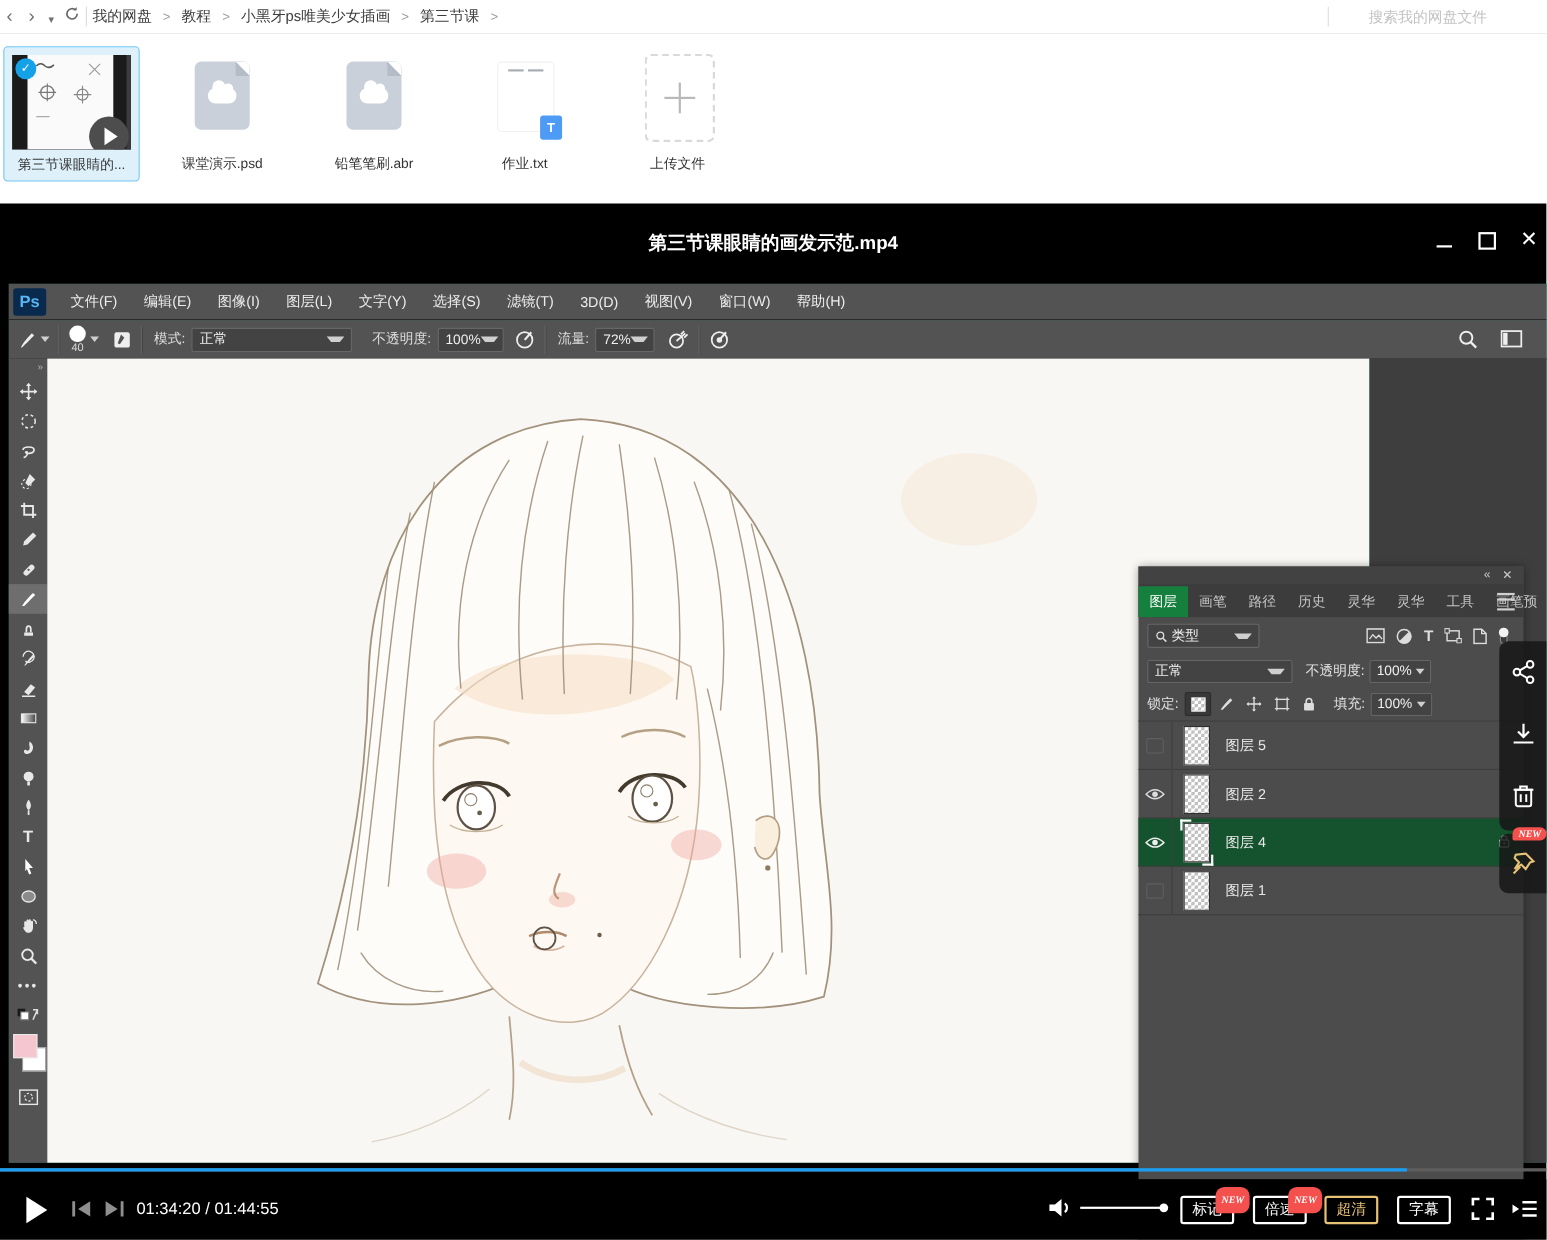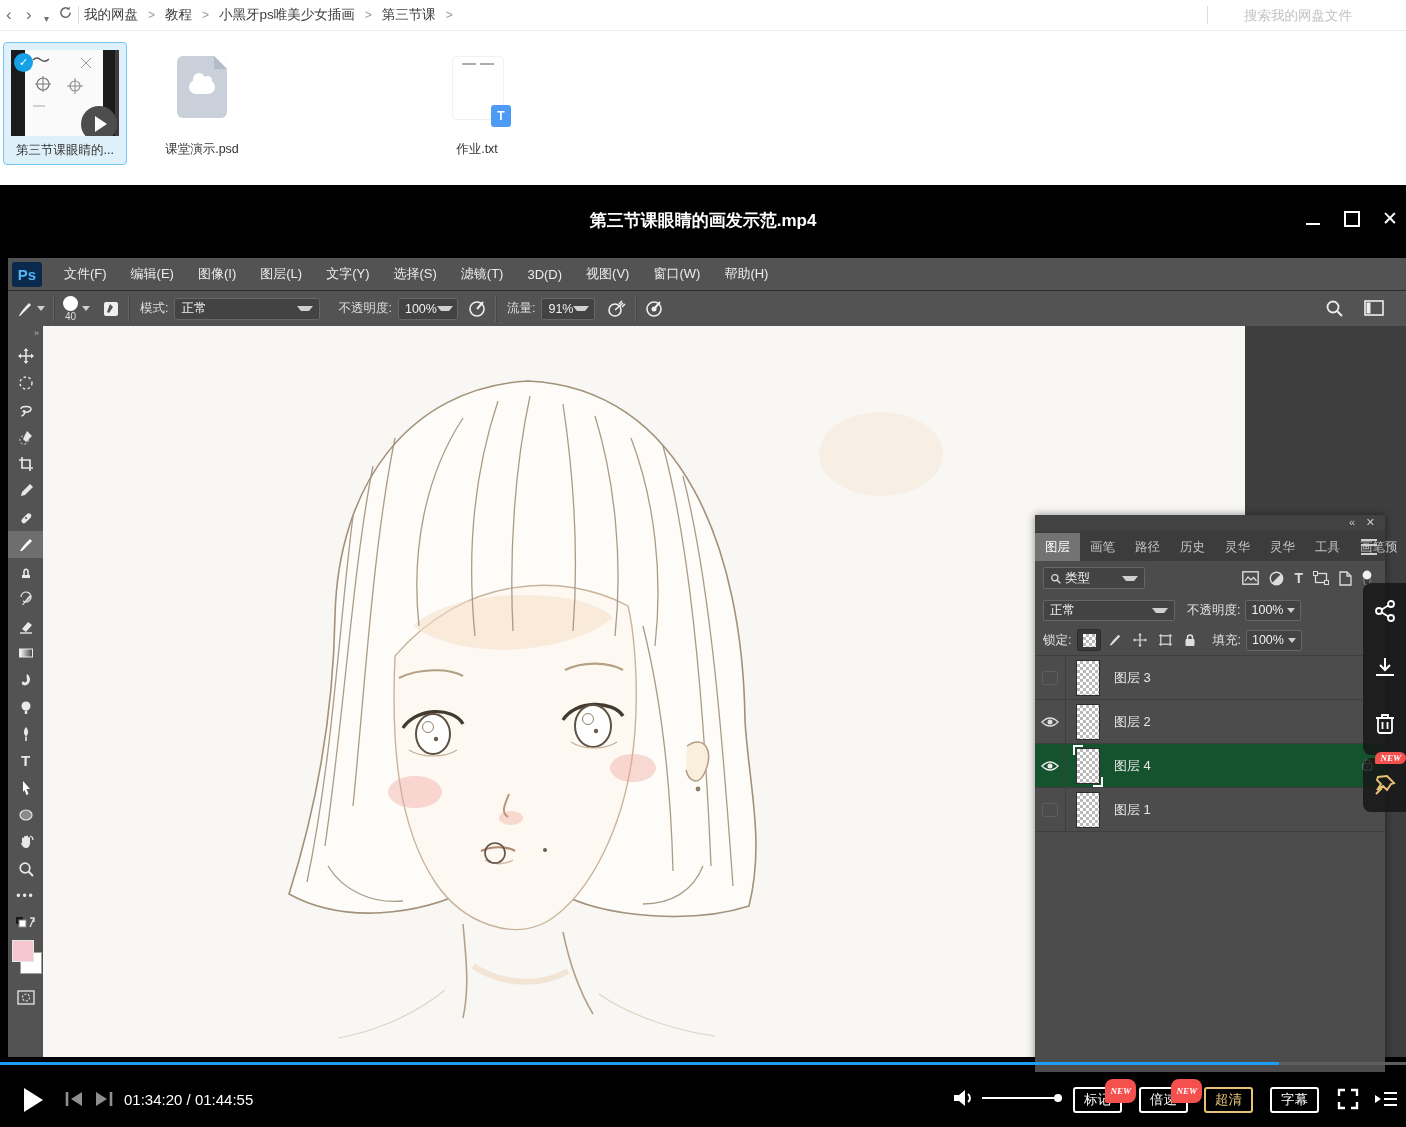--- a/index.html
+++ b/index.html
@@ -65,21 +65,21 @@
   .swatch-bg{position:absolute;left:12px;top:12px;width:20px;height:20px;background:#fff;border:1px solid #9c9c9c;}
   
   .canvas{position:absolute;left:35px;top:68px;width:1202px;height:731px;background:#f9f7f3;}
   .pasteboard{position:absolute;left:1237px;top:68px;width:161px;height:731px;background:#3e3e3e;}
   
   .lpanel{position:absolute;left:1035px;top:330px;width:350px;height:705px;background:#4c4c4c;box-shadow:0 0 8px rgba(0,0,0,.45);font-size:12.5px;color:#e2e2e2;}
   .lphead{height:16px;background:#424242;position:relative;}
   .lphead .hico{position:absolute;top:1px;color:#c9c9c9;font-size:11px;cursor:pointer;}
   .lptabs{height:30px;background:#3c3c3c;display:flex;align-items:flex-end;position:relative;}
   .lptab{padding:0 10px;height:28px;line-height:28px;color:#c4c4c4;cursor:pointer;white-space:nowrap;}
-  .lptab.active{background:#737373;color:#fff;}
+  .lptab.active{background:#15803d;color:#fff;}
   .lpmenu{position:absolute;right:8px;top:8px;width:16px;height:12px;border-top:2px solid #cfcfcf;border-bottom:2px solid #cfcfcf;cursor:pointer;}
   .lpmenu::after{content:"";position:absolute;left:0;top:3px;width:100%;height:2px;background:#cfcfcf;}
   .lprow{display:flex;align-items:center;padding:0 8px;position:relative;}
   .fieldsm{background:#434343;border:1px solid #666;border-radius:2px;height:19px;display:inline-flex;align-items:center;padding:0 5px;color:#f0f0f0;cursor:pointer;}
   .lockbtn{width:22px;height:20px;display:inline-flex;align-items:center;justify-content:center;margin-right:3px;border-radius:2px;cursor:pointer;}
   .lockbtn.pressed{background:#383838;border:1px solid #2c2c2c;}
   .checker{background-color:#fff;background-image:linear-gradient(45deg,#b9b9b9 25%,transparent 25%,transparent 75%,#b9b9b9 75%),linear-gradient(45deg,#b9b9b9 25%,transparent 25%,transparent 75%,#b9b9b9 75%);background-size:6px 6px;background-position:0 0,3px 3px;}
   .layer{height:43px;display:flex;align-items:center;border-bottom:1px solid #3f3f3f;position:relative;cursor:pointer;}
   .layer.selected{background:#14532d;}
   .eyecell{width:30px;height:100%;display:flex;align-items:center;justify-content:center;border-right:1px solid #3f3f3f;cursor:pointer;}
@@ -156,30 +156,40 @@
     <div class="vlabel">第三节课眼睛的...</div>
   </div>
 
   <div class="fitem" style="left:142px;">
     <div class="cloudfile">
         <div class="cloud"></div>
       </div>
     <div class="flabel">课堂演示.psd</div>
   </div>
 
+  <div class="fitem" style="left:280px;">
+    <div class="cloudfile">
+        <div class="cloud"></div>
+      </div>
+    <div class="flabel">铅笔笔刷.abr</div>
+  </div>
 
   <div class="fitem" style="left:417px;">
     <div class="txtfile">
       <div class="txtdash" style="top:6px;"></div>
       <div class="txtdash" style="top:6px;left:27px;"></div>
       <div class="tbadge">T</div>
     </div>
     <div class="flabel">作业.txt</div>
   </div>
 
+  <div class="fitem" style="left:556px;">
+    <div class="upload"></div>
+    <div class="flabel">上传文件</div>
+  </div>
 </div>
 
 <div class="vwin">
 
   <div class="vtitle">第三节课眼睛的画发示范.mp4</div>
   <span class="winbtn" style="right:86px;top:38px;width:14px;height:2px;background:#fff;"></span>
   <span class="winbtn" style="right:46px;top:26px;width:12px;height:12px;border:2px solid #fff;"></span>
   <span class="winbtn" style="right:8px;top:22px;font-size:19px;">✕</span>
 
   <div class="psapp">
@@ -231,21 +241,21 @@
       </span>
       <span class="ticon" style="margin-left:10px;">
         <svg width="19" height="19" viewBox="0 0 19 19">
             <circle cx="9" cy="10" r="7" fill="none" stroke="#eee" stroke-width="1.6"></circle>
             <path d="M9 10 L15 3" stroke="#eee" stroke-width="2"></path>
           </svg>
       </span>
       <span class="optdiv"></span>
       <span class="olabel">流量:</span>
       <span class="dd" style="width:40px;">
-        <span>91%</span>
+        <span>72%</span>
           <span class="chev"></span>
       </span>
       <span class="ticon" style="margin-left:12px;">
         <svg width="20" height="19" viewBox="0 0 20 19">
             <circle cx="8" cy="11" r="6" fill="none" stroke="#eee" stroke-width="1.6"></circle>
             <path d="M8 11 L16 4 M15 8 l3-3 M12 5 l3-3" stroke="#eee" stroke-width="1.6"></path>
           </svg>
       </span>
       <span class="optdiv"></span>
       <span class="ticon">
@@ -565,21 +575,21 @@
         <span>100%</span>
           <span class="chev" style="margin-left:auto;"></span>
       </span>
     </div>
 
     <div class="layer">
       <span class="eyecell">
           <span class="eyeempty"></span>
         </span>
       <span class="lthumb checker"></span>
-      <span class="lname">图层 3</span>
+      <span class="lname">图层 5</span>
     </div>
     <div class="layer">
       <span class="eyecell">
           <svg width="18" height="12" viewBox="0 0 20 12">
             <path d="M1 6 Q10 -3 19 6 Q10 15 1 6 Z" fill="none" stroke="#ddd" stroke-width="1.5"></path>
             <circle cx="10" cy="6" r="2.8" fill="#ddd"></circle>
           </svg>
         </span>
       <span class="lthumb checker"></span>
       <span class="lname">图层 2</span>

